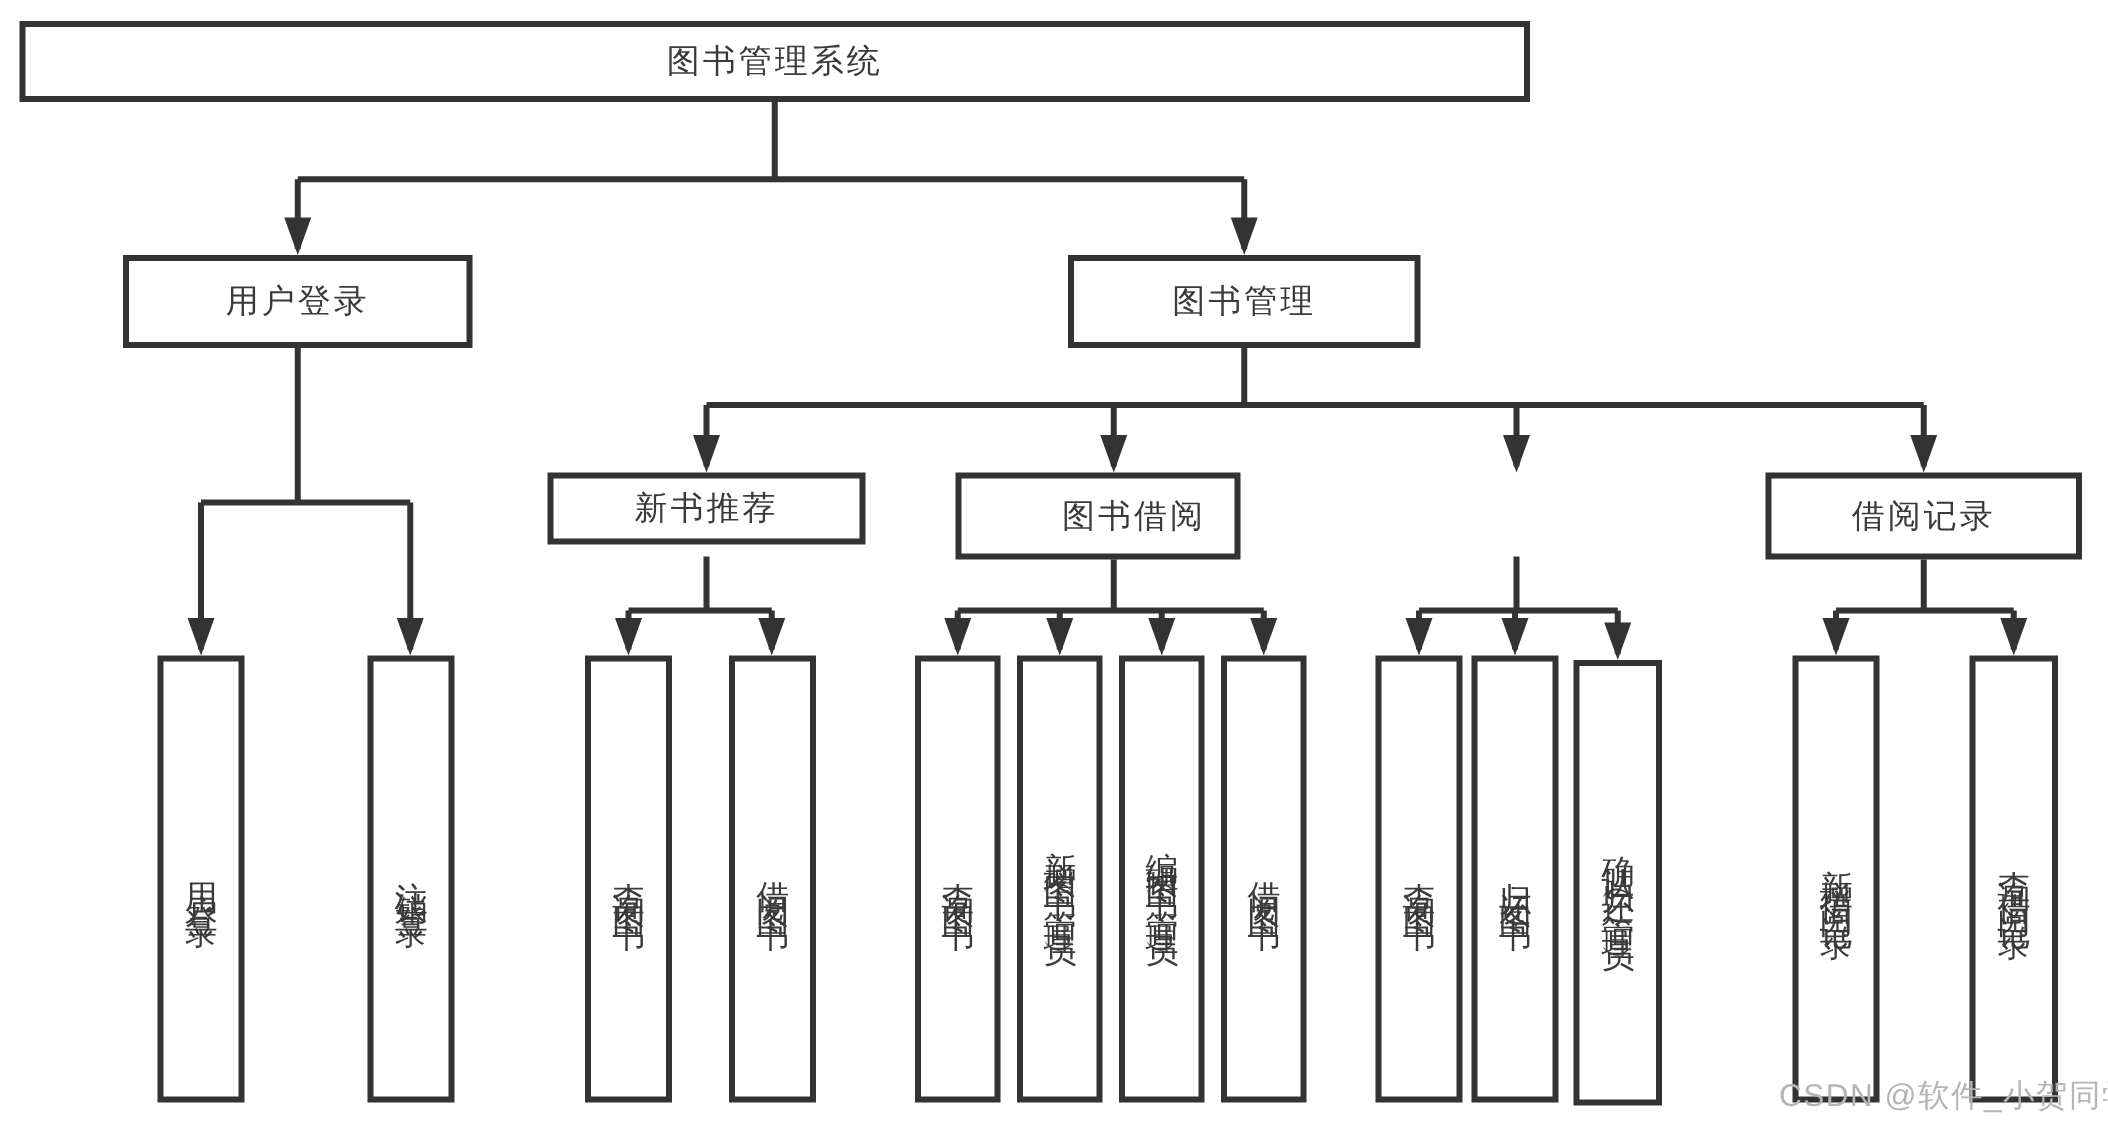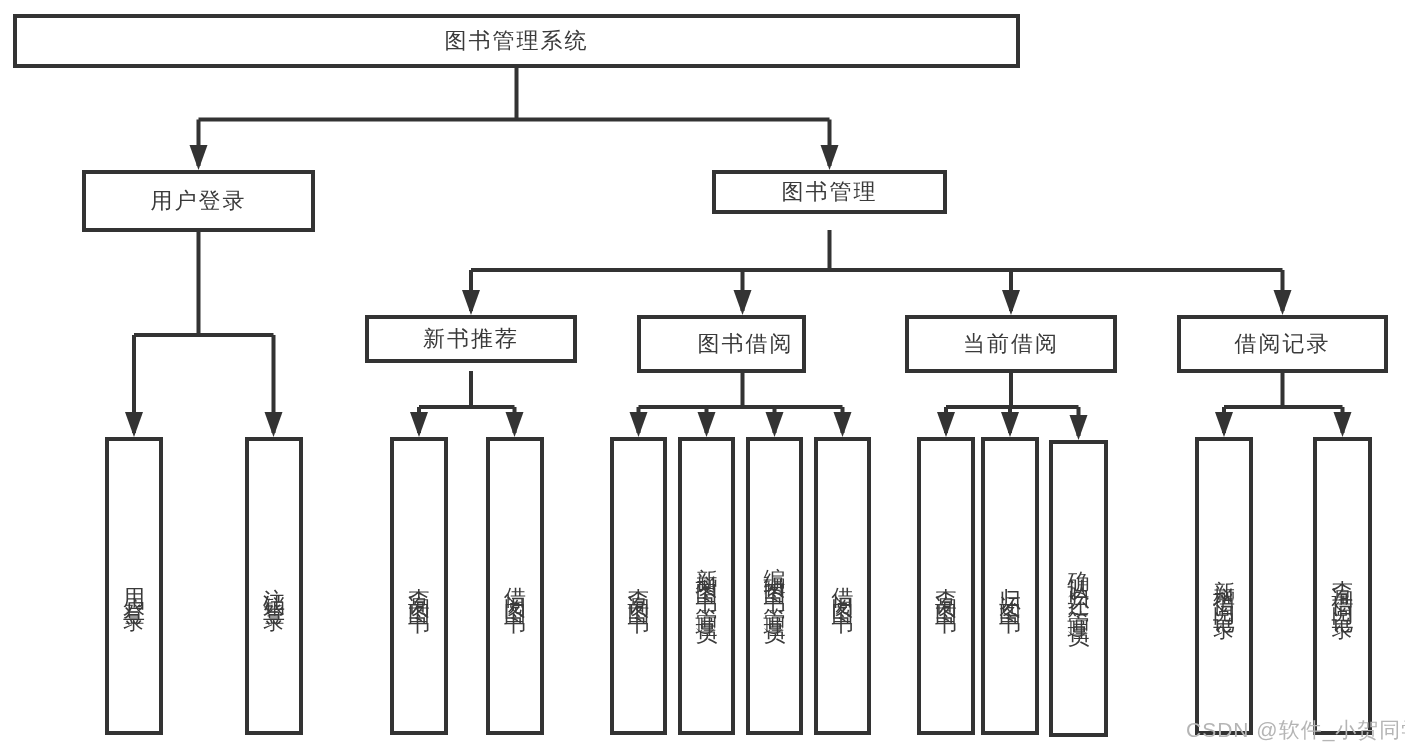--- a/index.html
+++ b/index.html
@@ -95,25 +95,24 @@
     <polygon points="937,412 955,412 946,437"></polygon>
     <polygon points="1001,412 1019,412 1010,437"></polygon>
     <polygon points="1069.5,415 1087.5,415 1078.5,440"></polygon>
     <polygon points="1215,412 1233,412 1224,437"></polygon>
     <polygon points="1333.5,412 1351.5,412 1342.5,437"></polygon>
   </svg>
 
   <div class="node" style="left:13px; top:14px; width:1007px; height:54px;">图书管理系统</div>
 
   <div class="node" style="left:82px; top:170px; width:233px; height:62px;">用户登录</div>
-  <div class="node" style="left:712px; top:170px; width:235px; height:44px;">图书管理</div>
+  <div class="node" style="left:712px; top:170px; width:235px; height:62px;">图书管理</div>
 
   <div class="node" style="left:365px; top:315px; width:212px; height:48px;">新书推荐</div>
-  <div class="node" style="left:637px; top:315px; width:169px; height:58px;padding-left:48px;">图书借阅</div>
-  <div class="node" style="left:905px; top:315px; width:212px; height:58px;">当前借阅</div>
+  <div class="node" style="left:637px; top:315px; width:190px; height:58px;padding-left:48px;">图书借阅</div>
   <div class="node" style="left:1177px; top:315px; width:211px; height:58px;">借阅记录</div>
 
   <div class="node vnode" style="left:105px; top:437px; width:58px; height:298px;">
     <span>用户登录</span>
   </div>
   <div class="node vnode" style="left:245px; top:437px; width:58px; height:298px;">
     <span>注销登录</span>
   </div>
 
   <div class="node vnode" style="left:390px; top:437px; width:58px; height:298px;">

